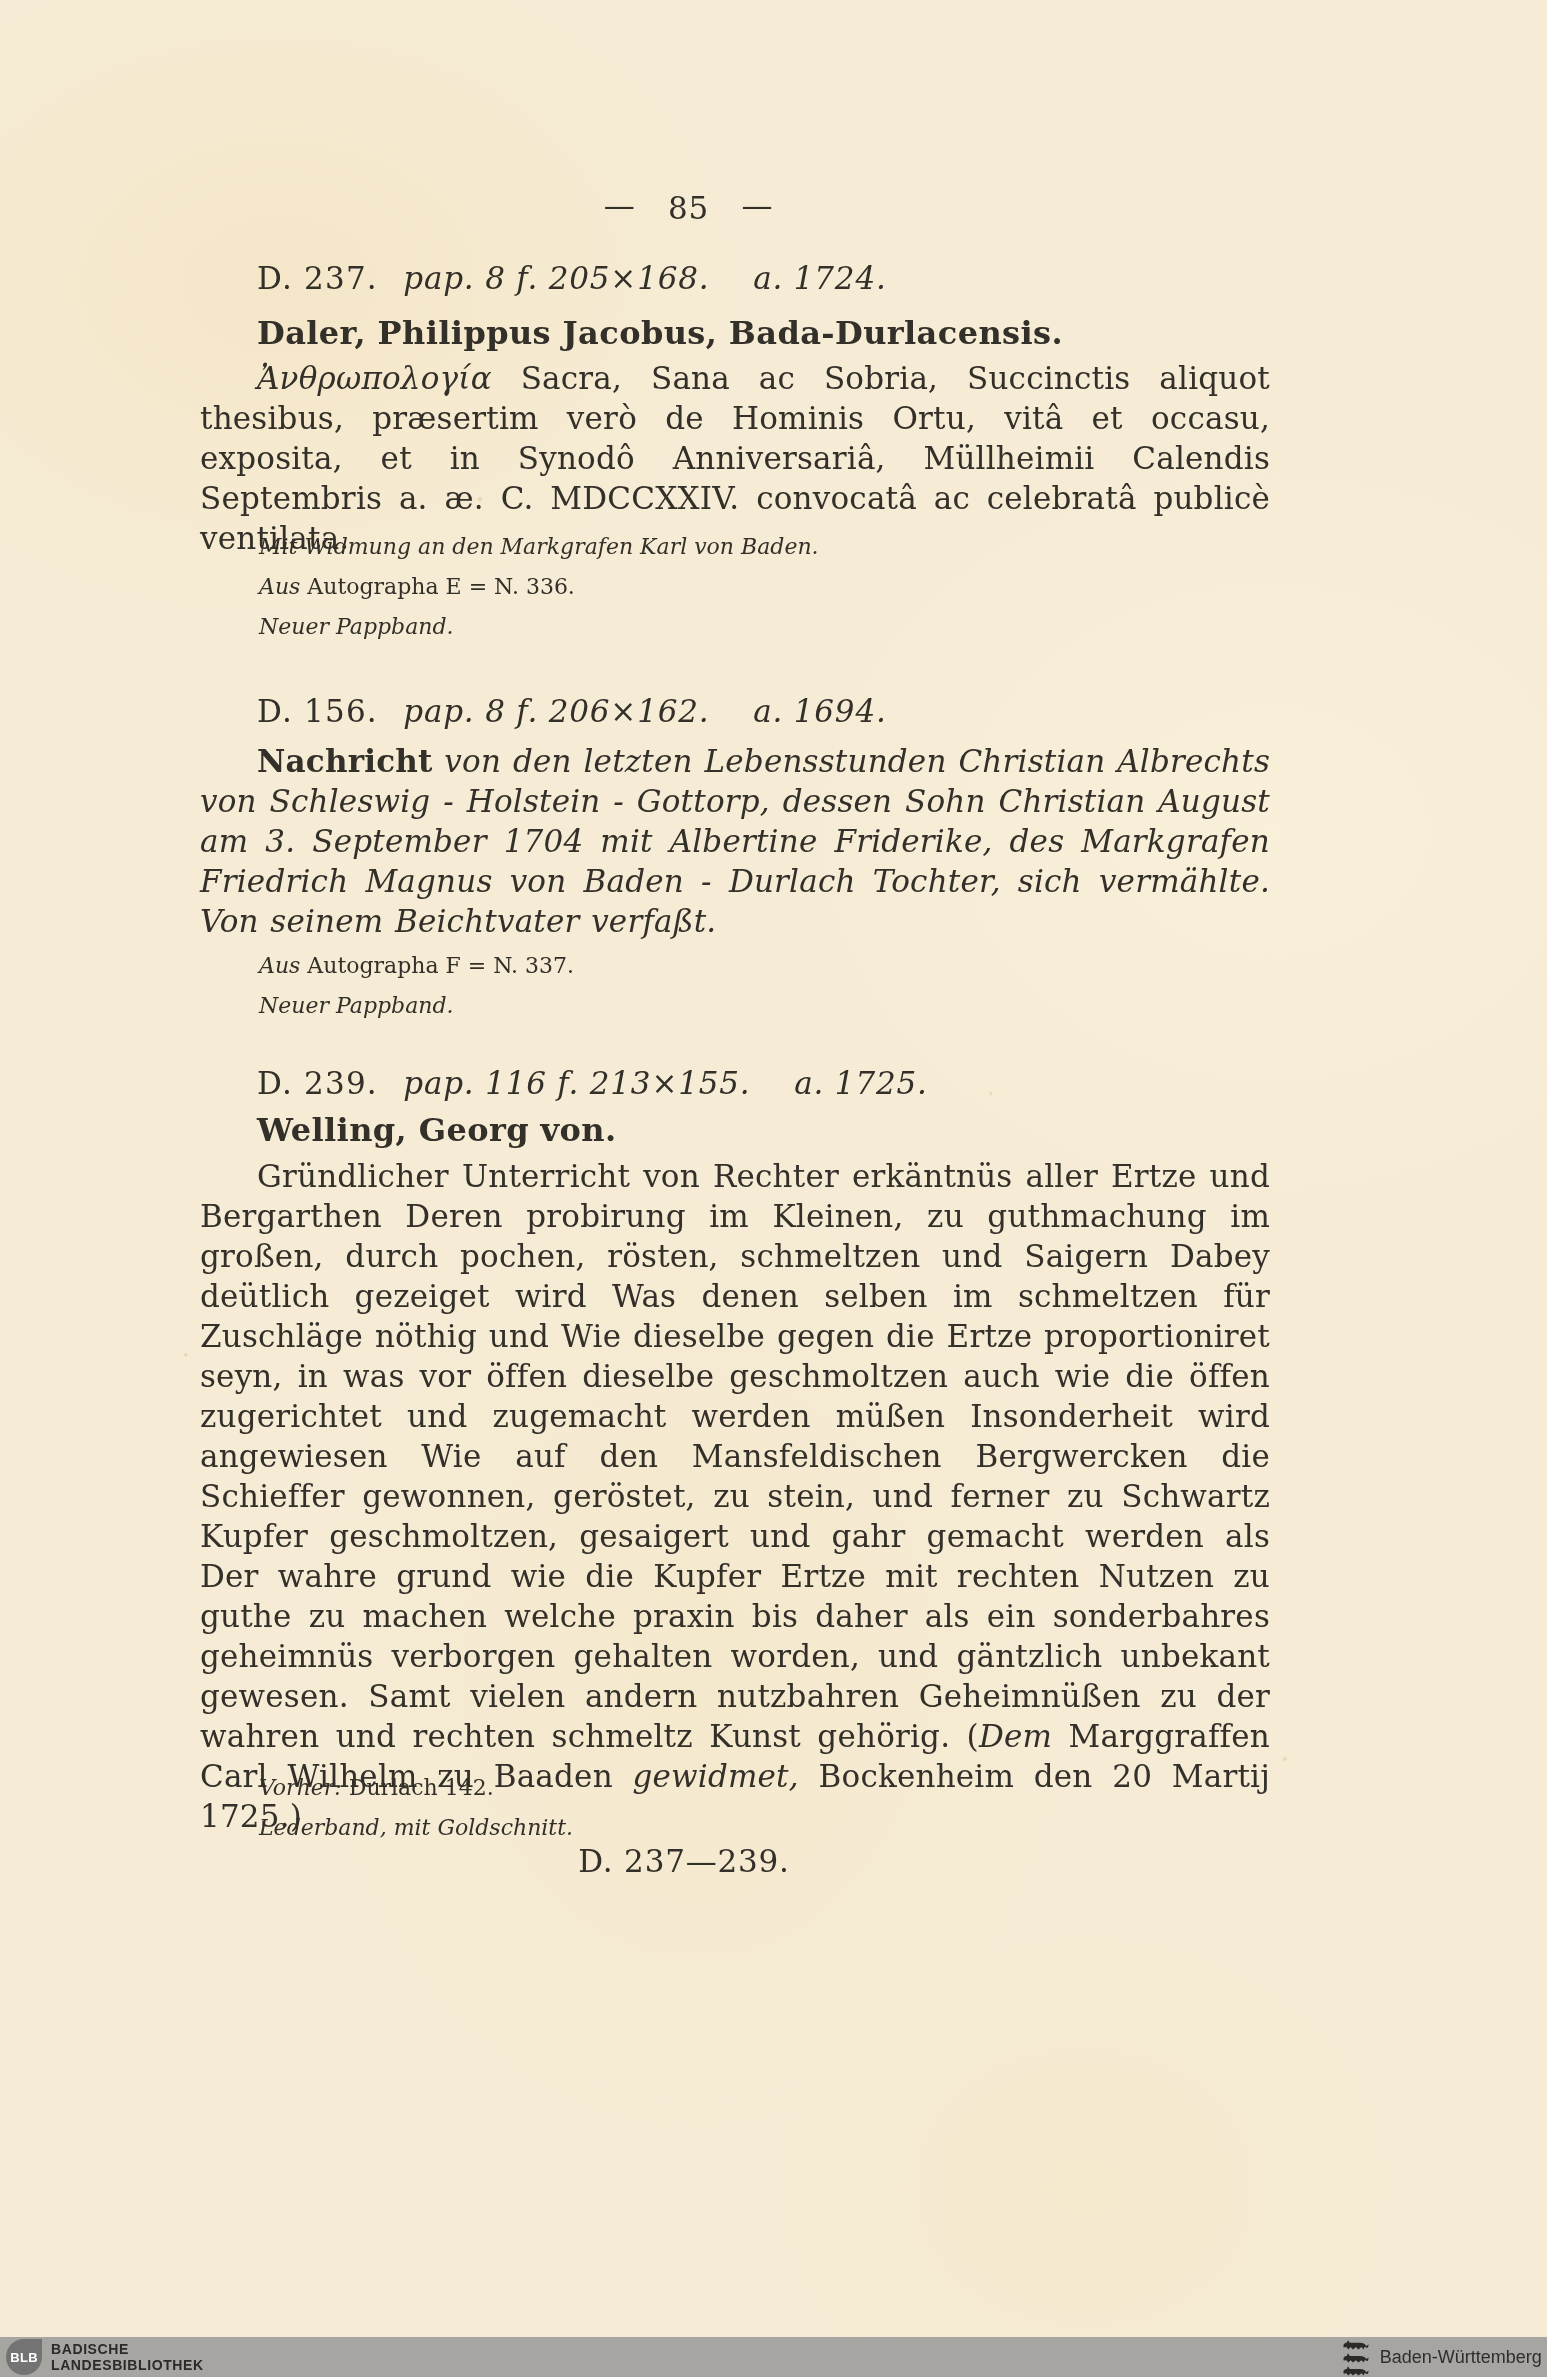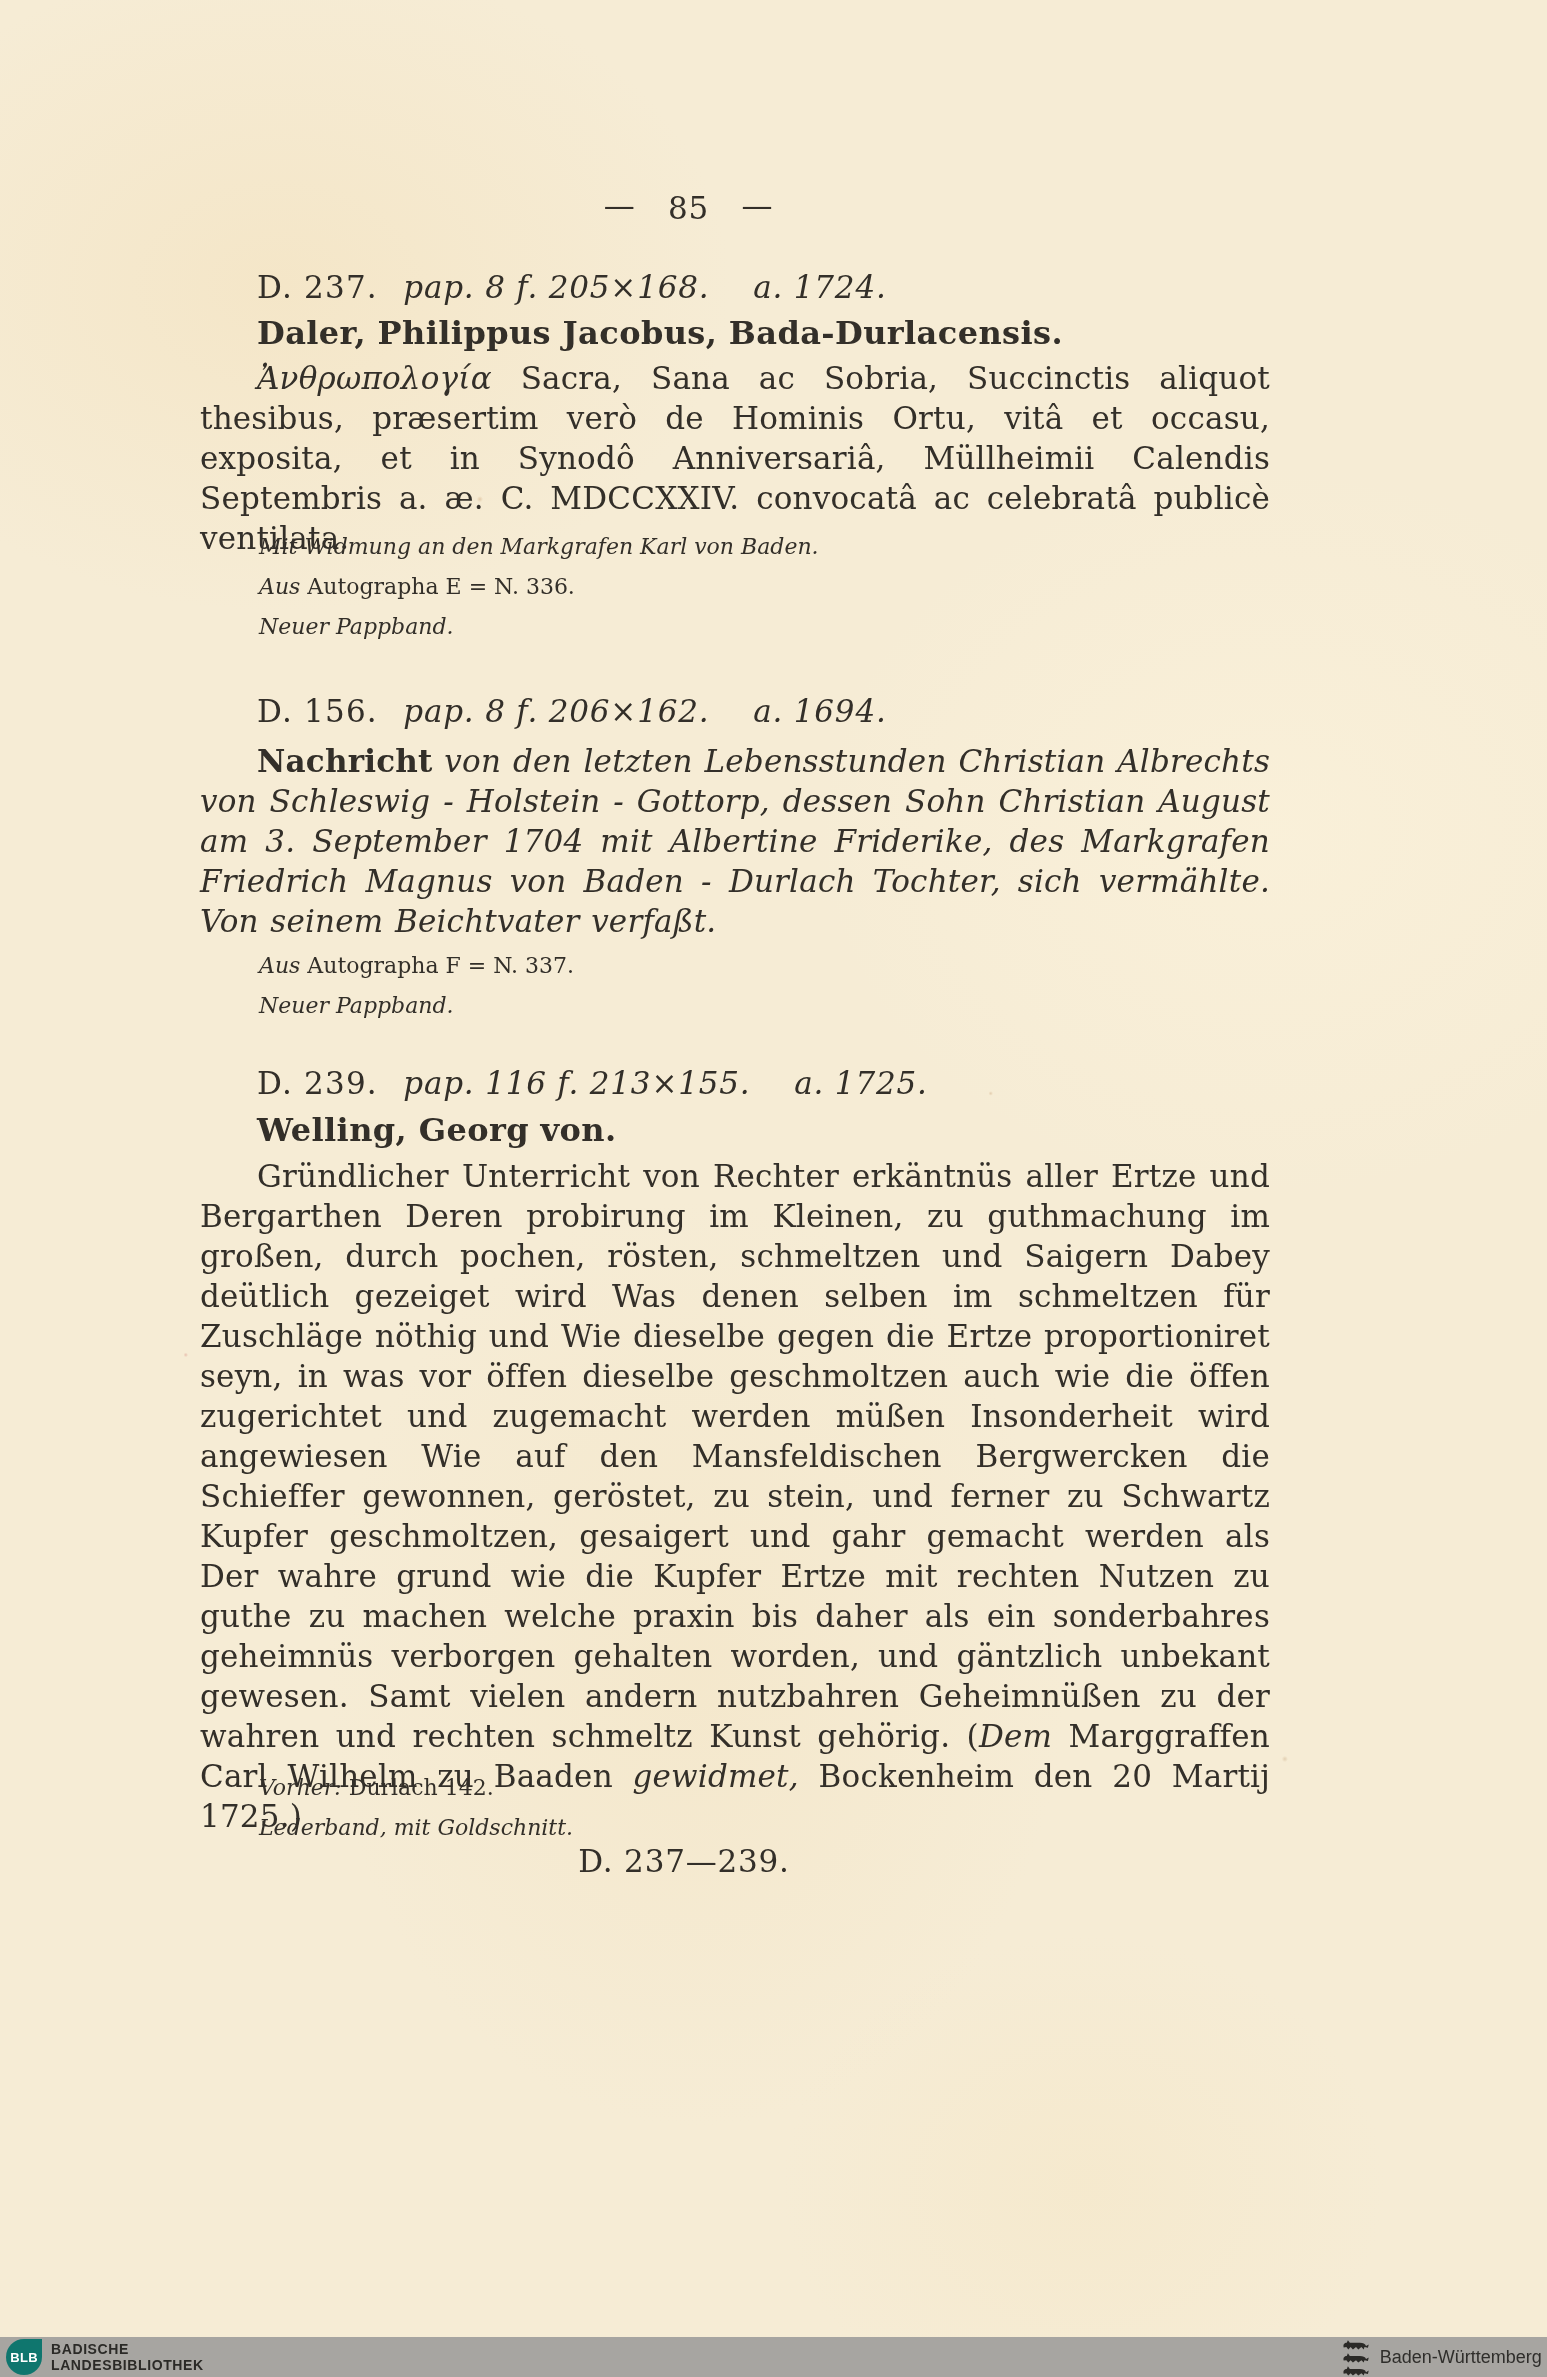--- a/index.html
+++ b/index.html
@@ -60,21 +60,21 @@
 
   .footer-bar {
     position:absolute; left:0; top:2337px;
     width:1548px; height:40px;
     background:#a7a5a1;
     font-family:"Liberation Sans", sans-serif;
   }
   .blb-logo {
     position:absolute; left:6.2px; top:2.3px;
     width:36px; height:36px;
-    background:#0f766e;
+    background:#737373;
     border-radius:50% 0 50% 50%;
     color:#ffffff; font-weight:bold; font-size:13px;
     display:flex; align-items:center; justify-content:center;
     letter-spacing:0.4px;
   }
   .blb-text {
     position:absolute; left:51px; top:5.4px;
     font-weight:bold; font-size:14px; line-height:15.5px;
     color:#2b2a27; letter-spacing:0.6px;
   }
@@ -88,21 +88,21 @@
 </head>
 <body>
 
 <div class="page">
   <div class="texture"></div>
 
   <div class="row page-number" style="top:190px">
     <span class="dash">—</span><span>85</span><span class="dash">—</span>
   </div>
 
-  <div class="row headline" style="top:269px">
+  <div class="row headline" style="top:260px">
     <span class="cat-no">D. 237.</span>
     <span class="cat-detail">pap. 8 f. 205×168.</span>
     <span class="cat-year">a. 1724.</span>
   </div>
   <div class="row author" style="top:314px">Daler, Philippus Jacobus, Bada-Durlacensis.</div>
   <p class="row body" style="top:358px"><span class="seg-i">Ἀνθρωπολογία</span><span class="seg-r"> Sacra, Sana ac Sobria, Succinctis aliquot thesibus, præsertim verò de Hominis Ortu, vitâ et occasu, exposita, et in Synodô Anniversariâ, Müllheimii Calendis Septembris a. æ. C. MDCCXXIV. convocatâ ac celebratâ publicè ventilata.</span></p>
   <div class="row notes" style="top:527px">
     <div class="note"><span class="seg-i">Mit Widmung an den Markgrafen Karl von Baden.</span></div>
     <div class="note"><span class="seg-i">Aus</span><span class="seg-r"> Autographa E = N. 336.</span></div>
     <div class="note"><span class="seg-i">Neuer Pappband.</span></div>

